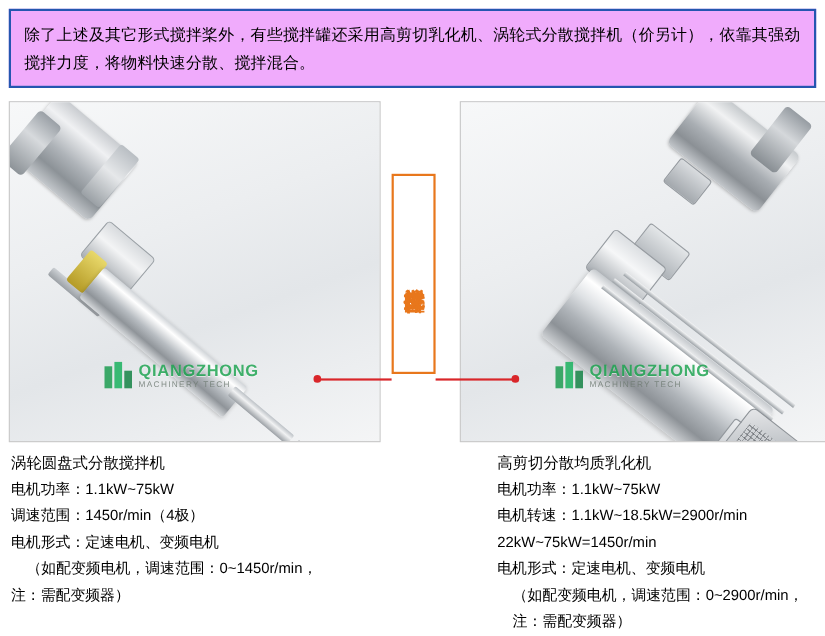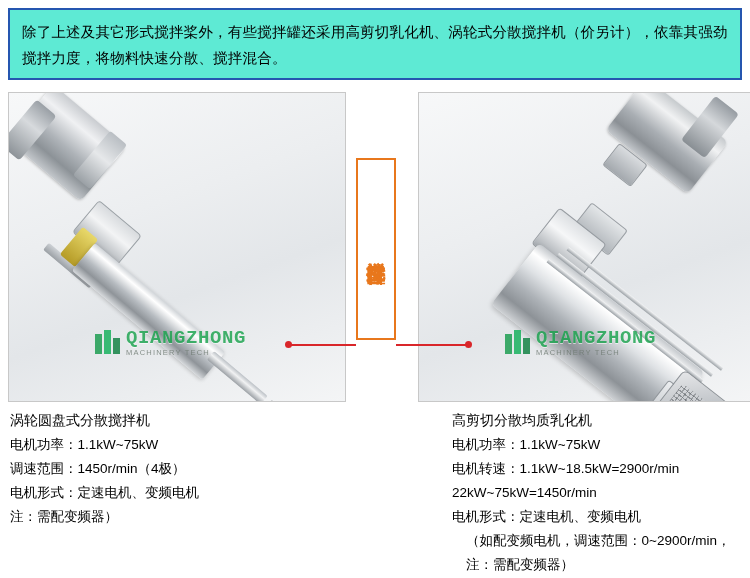--- a/index.html
+++ b/index.html
@@ -21,21 +21,21 @@
   }
   
   .desc-box {
     position: absolute;
     left: 8px;
     top: 8px;
     width: 734px;
     height: 72px;
     border: 2px solid #2556b0;
     box-sizing: border-box;
-    background: #5eead4;
+    background: #f0abfc;
   }
   .desc-text {
     position: absolute;
     left: 12px;
     top: 9px;
     width: 708px;
     font-size: 14.5px;
     line-height: 26px;
     color: #000000;
     letter-spacing: 0.2px;
@@ -254,26 +254,25 @@
   }
   .wm-mark span {
     position: absolute;
     background: #169b4c;
   }
   .wm-mark .b1 { left: 0; top: 4px; width: 7px; height: 20px; }
   .wm-mark .b2 { left: 9px; top: 0; width: 7px; height: 24px; background: #13b05a; }
   .wm-mark .b3 { left: 18px; top: 8px; width: 7px; height: 16px; background: #0e8040; }
   .wm-texts { line-height: 1.05; }
   .wm-main {
-    font-size: 19px;
+    font-size: 15px;
     font-weight: bold;
     letter-spacing: .6px;
     color: #1aa34e;
     text-shadow: 0 1px 0 rgba(255,255,255,.7);
-    font-family: Liberation Mono, monospace;
   }
   .wm-sub {
     font-size: 7.5px;
     letter-spacing: 1.2px;
     color: #6f7b73;
   }
 
   
   .mid-label {
     position: absolute;
@@ -404,20 +403,21 @@
 
   <div class="mid-label">
     <div class="mid-label-text">搅拌混合工作区</div>
   </div>
 
   <div class="caption" id="caption-left">
     <div class="title">涡轮圆盘式分散搅拌机</div>
     <div class="line">电机功率：1.1kW~75kW</div>
     <div class="line">调速范围：1450r/min（4极）</div>
     <div class="line">电机形式：定速电机、变频电机</div>
+    <div class="line indent">（如配变频电机，调速范围：0~1450r/min，</div>
     <div class="line">注：需配变频器）</div>
   </div>
 
   <div class="caption" id="caption-right">
     <div class="title">高剪切分散均质乳化机</div>
     <div class="line">电机功率：1.1kW~75kW</div>
     <div class="line">电机转速：1.1kW~18.5kW=2900r/min</div>
     <div class="line">22kW~75kW=1450r/min</div>
     <div class="line">电机形式：定速电机、变频电机</div>
     <div class="line indent">（如配变频电机，调速范围：0~2900r/min，</div>

